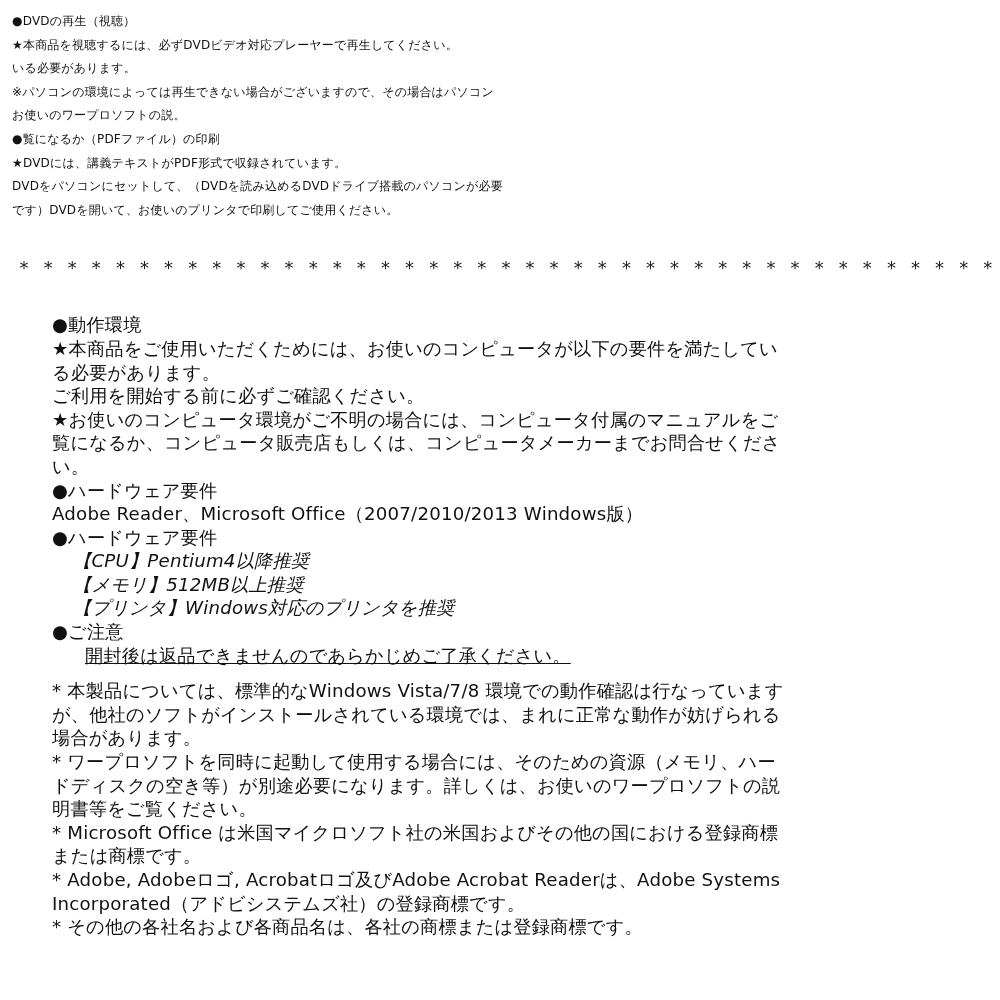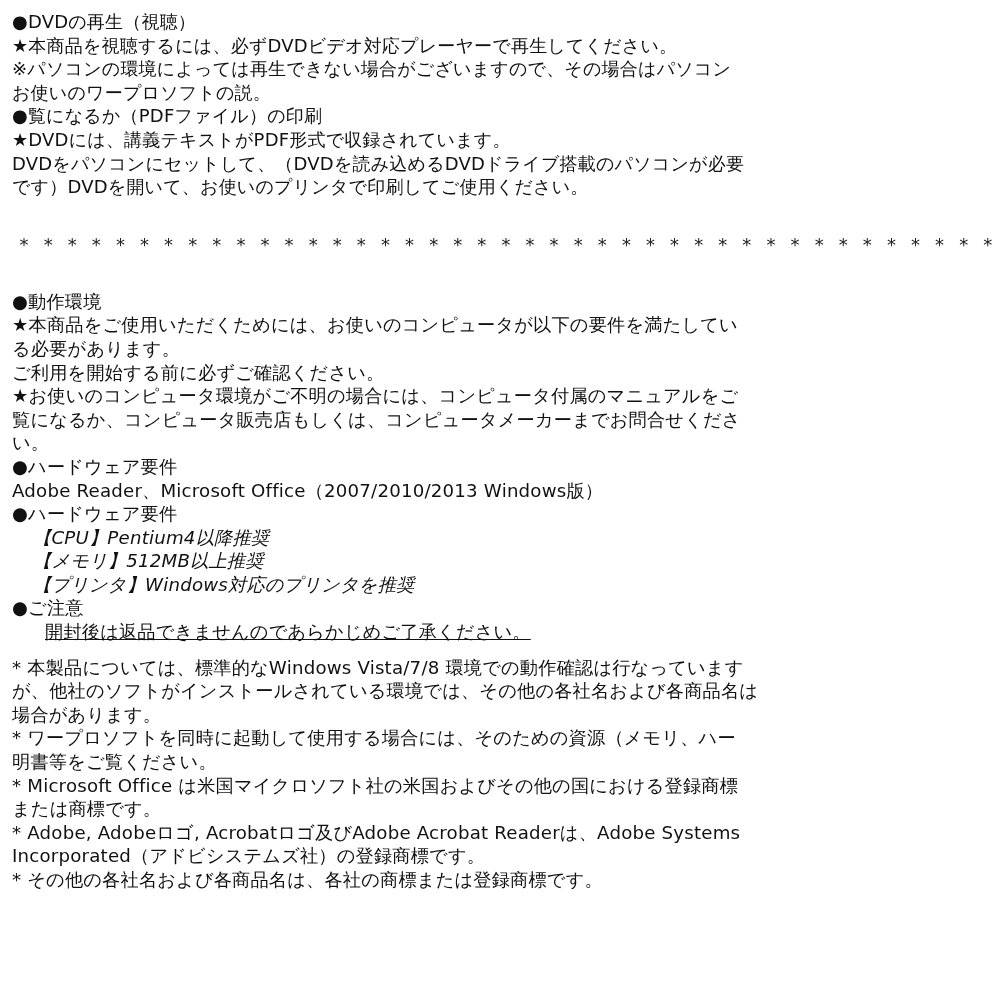--- a/index.html
+++ b/index.html
@@ -15,21 +15,21 @@
       font-family: "DejaVu Sans", "Liberation Sans", sans-serif;
       color: #111111;
     }
     .doc {
       position: absolute;
       left: 12px;
       top: 10px;
       width: 988px;
     }
     .line {
-      font-size: 18px;
+      font-size: 12px;
       line-height: 23.6px;
       height: 23.6px;
       white-space: nowrap;
       letter-spacing: 0.2px;
     }
     .indent1 { padding-left: 21px; font-style: italic; }
     .indent2 { padding-left: 33px; text-decoration: underline; }
     .gap-large { height: 34px; }
     .gap-mid { height: 33px; }
     .gap-small { height: 12px; }
@@ -42,30 +42,31 @@
       letter-spacing: 0;
       color: #222;
       display: flex;
       gap: 0;
     }
     .stars span.star {
       display: inline-block;
       width: 24.1px;
       text-align: center;
     }
-    .section-b .line { font-size: 18.2px; }
+    .section-b .line { font-size: 18.2px; margin-left: 40px; }
   </style>
 </head>
 <body>
 
 <div class="doc">
 
   <div>
     <div class="line">●DVDの再生（視聴）</div>
     <div class="line">★本商品を視聴するには、必ずDVDビデオ対応プレーヤーで再生してください。</div>
+    <div class="line">いる必要があります。</div>
     <div class="line">※パソコンの環境によっては再生できない場合がございますので、その場合はパソコン</div>
     <div class="line">お使いのワープロソフトの説。</div>
   </div>
 
   <div>
     <div class="line">●覧になるか（PDFファイル）の印刷</div>
     <div class="line">★DVDには、講義テキストがPDF形式で収録されています。</div>
     <div class="line">DVDをパソコンにセットして、（DVDを読み込めるDVDドライブ搭載のパソコンが必要</div>
     <div class="line">です）DVDを開いて、お使いのプリンタで印刷してご使用ください。</div>
   </div>
@@ -142,23 +143,24 @@
 
   <div class="section-b">
     <div class="line">●ご注意</div>
     <div class="line indent2">開封後は返品できませんのであらかじめご了承ください。</div>
   </div>
 
   <div class="gap-small"></div>
 
   <div class="section-b">
     <div class="line">* 本製品については、標準的なWindows Vista/7/8 環境での動作確認は行なっています</div>
-    <div class="line">が、他社のソフトがインストールされている環境では、その他の各社名および各商品名は</div>
+    <div class="line">が、他社のソフトがインストールされている環境では、まれに正常な動作が妨げられる</div>
     <div class="line">場合があります。</div>
     <div class="line">* ワープロソフトを同時に起動して使用する場合には、そのための資源（メモリ、ハー</div>
+    <div class="line">ドディスクの空き等）が別途必要になります。詳しくは、お使いのワープロソフトの説</div>
     <div class="line">明書等をご覧ください。</div>
     <div class="line">* Microsoft Office は米国マイクロソフト社の米国およびその他の国における登録商標</div>
     <div class="line">または商標です。</div>
     <div class="line">* Adobe, Adobeロゴ, Acrobatロゴ及びAdobe Acrobat Readerは、Adobe Systems</div>
     <div class="line">Incorporated（アドビシステムズ社）の登録商標です。</div>
     <div class="line">* その他の各社名および各商品名は、各社の商標または登録商標です。</div>
   </div>
 
 </div>
 

